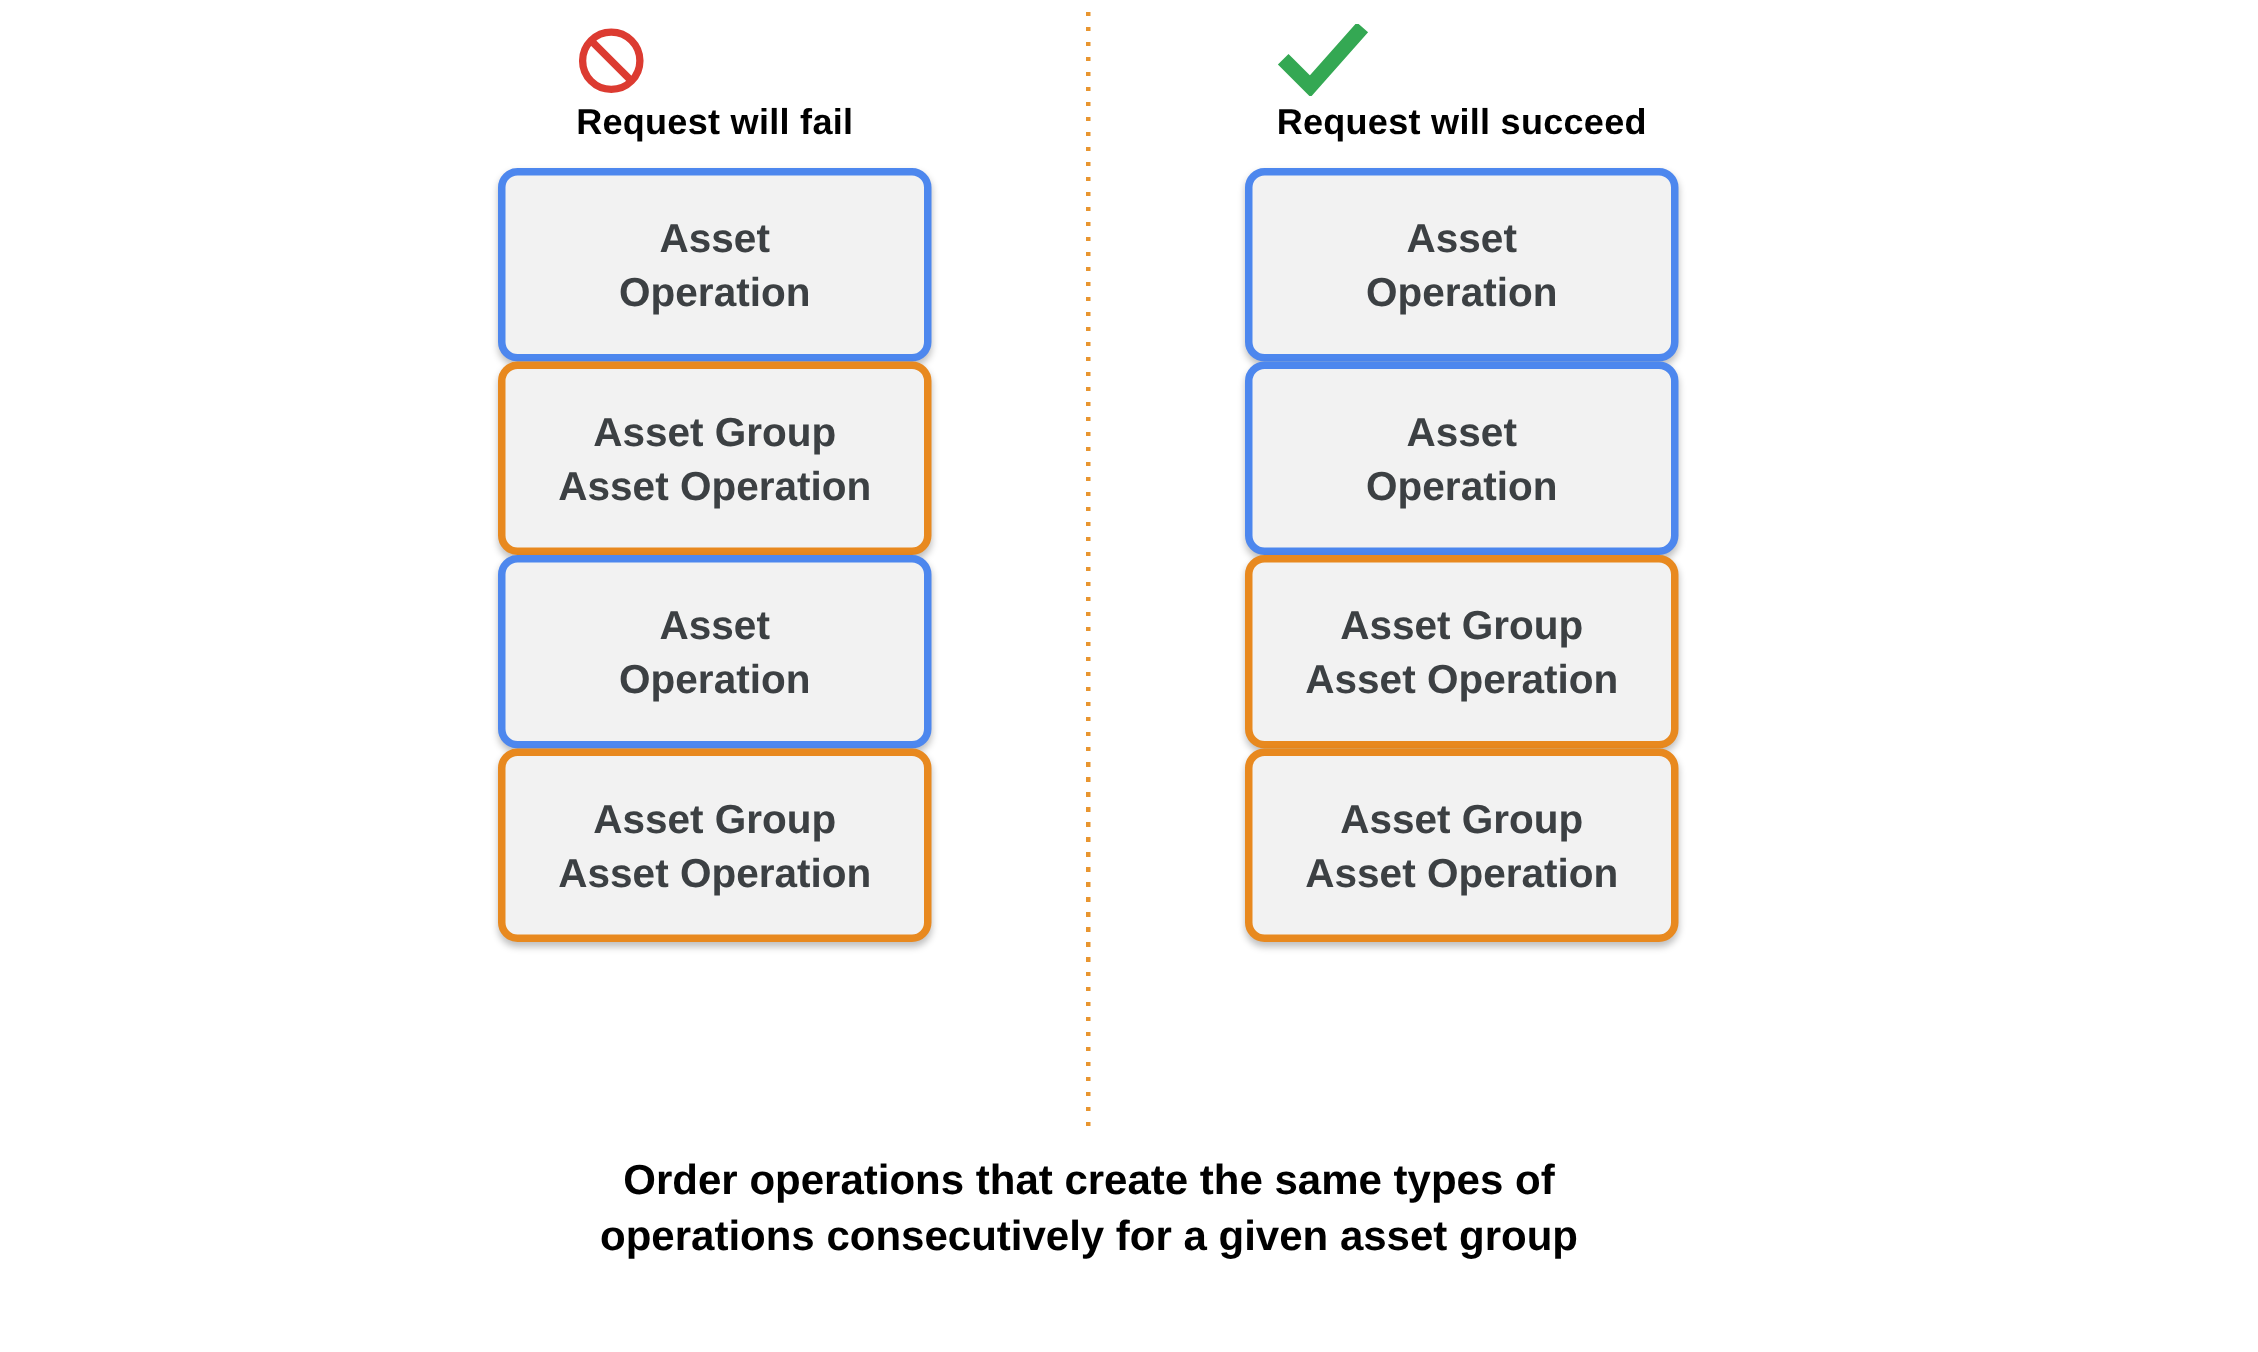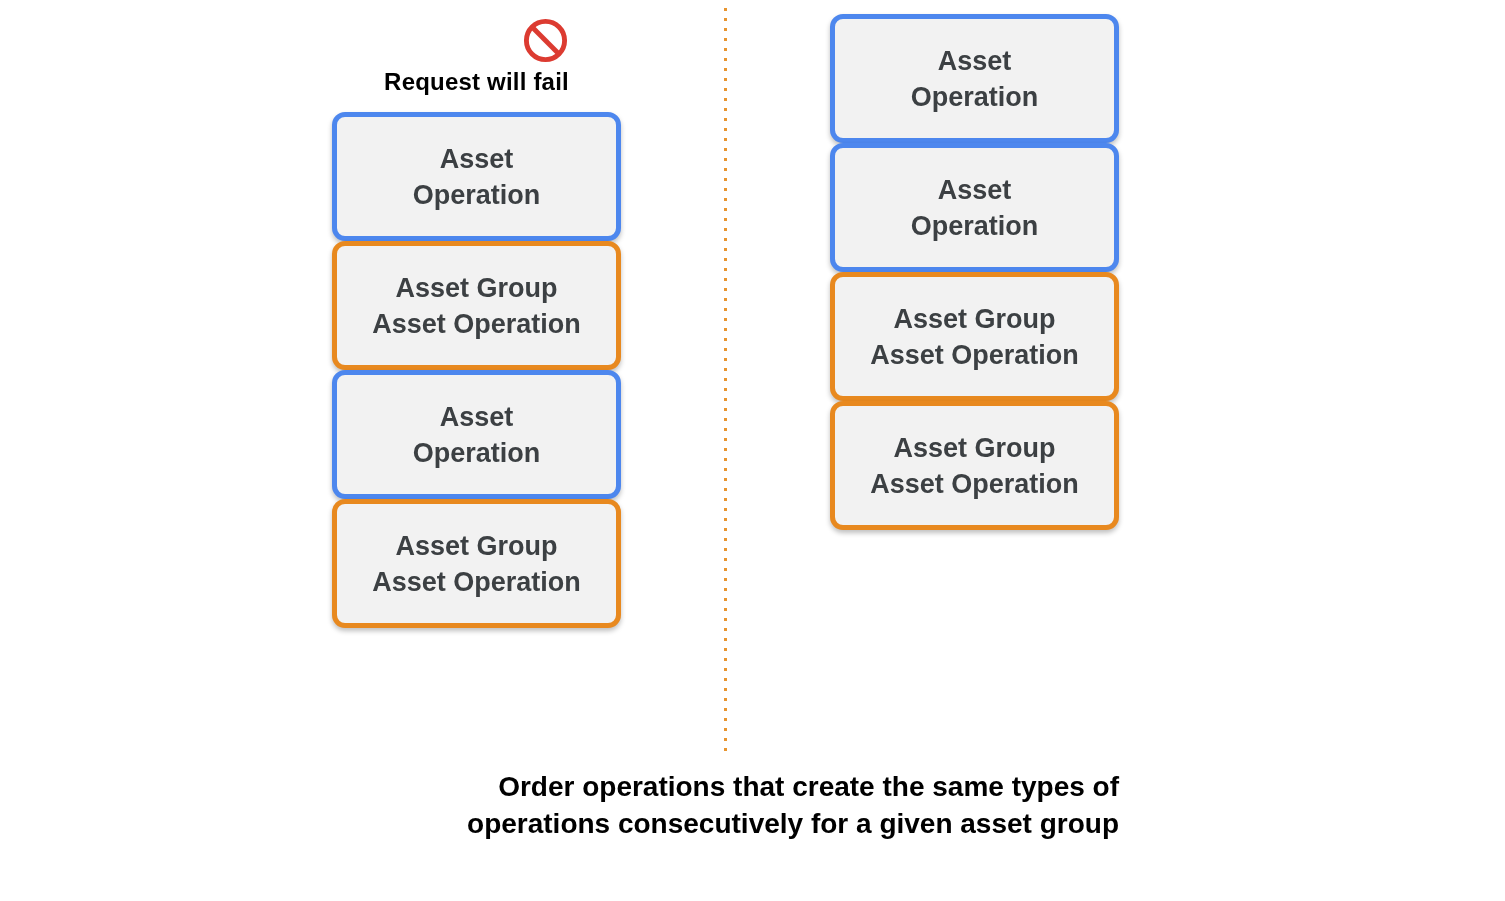--- a/index.html
+++ b/index.html
@@ -22,21 +22,21 @@
     display: flex;
     flex-direction: column;
     align-items: center;
   }
   .column-left  { left: 332px; }
   .column-right { left: 830px; }
 
   .col-header {
     display: flex;
     flex-direction: column;
-    align-items: flex-end;
+    align-items: flex-start;
     justify-content: flex-start;
     height: 98px;
   }
   .icon {
     display: block;
     height: 52px;
     display: flex;
     align-items: center;
     justify-content: center;
   }
@@ -84,21 +84,21 @@
       #e8952f 0px, #e8952f 3px,
       transparent 3px, transparent 10px
     );
   }
 
   .caption {
     position: absolute;
     left: 333px;
     top: 768px;
     width: 786px;
-    text-align: right;
+    text-align: center;
     font-size: 28px;
     font-weight: bold;
     color: #000000;
     line-height: 37px;
   }
 </style>
 </head>
 <body>
 
 <div class="canvas">
@@ -128,20 +128,28 @@
     </div>
     <div class="box t-orange">
       <span class="box-line">Asset Group</span>
       <span class="box-line">Asset Operation</span>
     </div>
   </div>
 
   <div class="divider"></div>
 
   <div class="column column-right">
+    <div class="col-header">
+      <span class="icon">
+        <svg width="62" height="48" viewBox="0 0 62 48">
+          <path d="M8 27 L22.5 41.5 L54 6" fill="none" stroke="#34a853" stroke-width="10" stroke-linecap="square" stroke-linejoin="miter"></path>
+        </svg>
+      </span>
+      <div class="col-title">Request will succeed</div>
+    </div>
 
     <div class="box t-blue">
       <span class="box-line">Asset</span>
       <span class="box-line">Operation</span>
     </div>
     <div class="box t-blue">
       <span class="box-line">Asset</span>
       <span class="box-line">Operation</span>
     </div>
     <div class="box t-orange">

